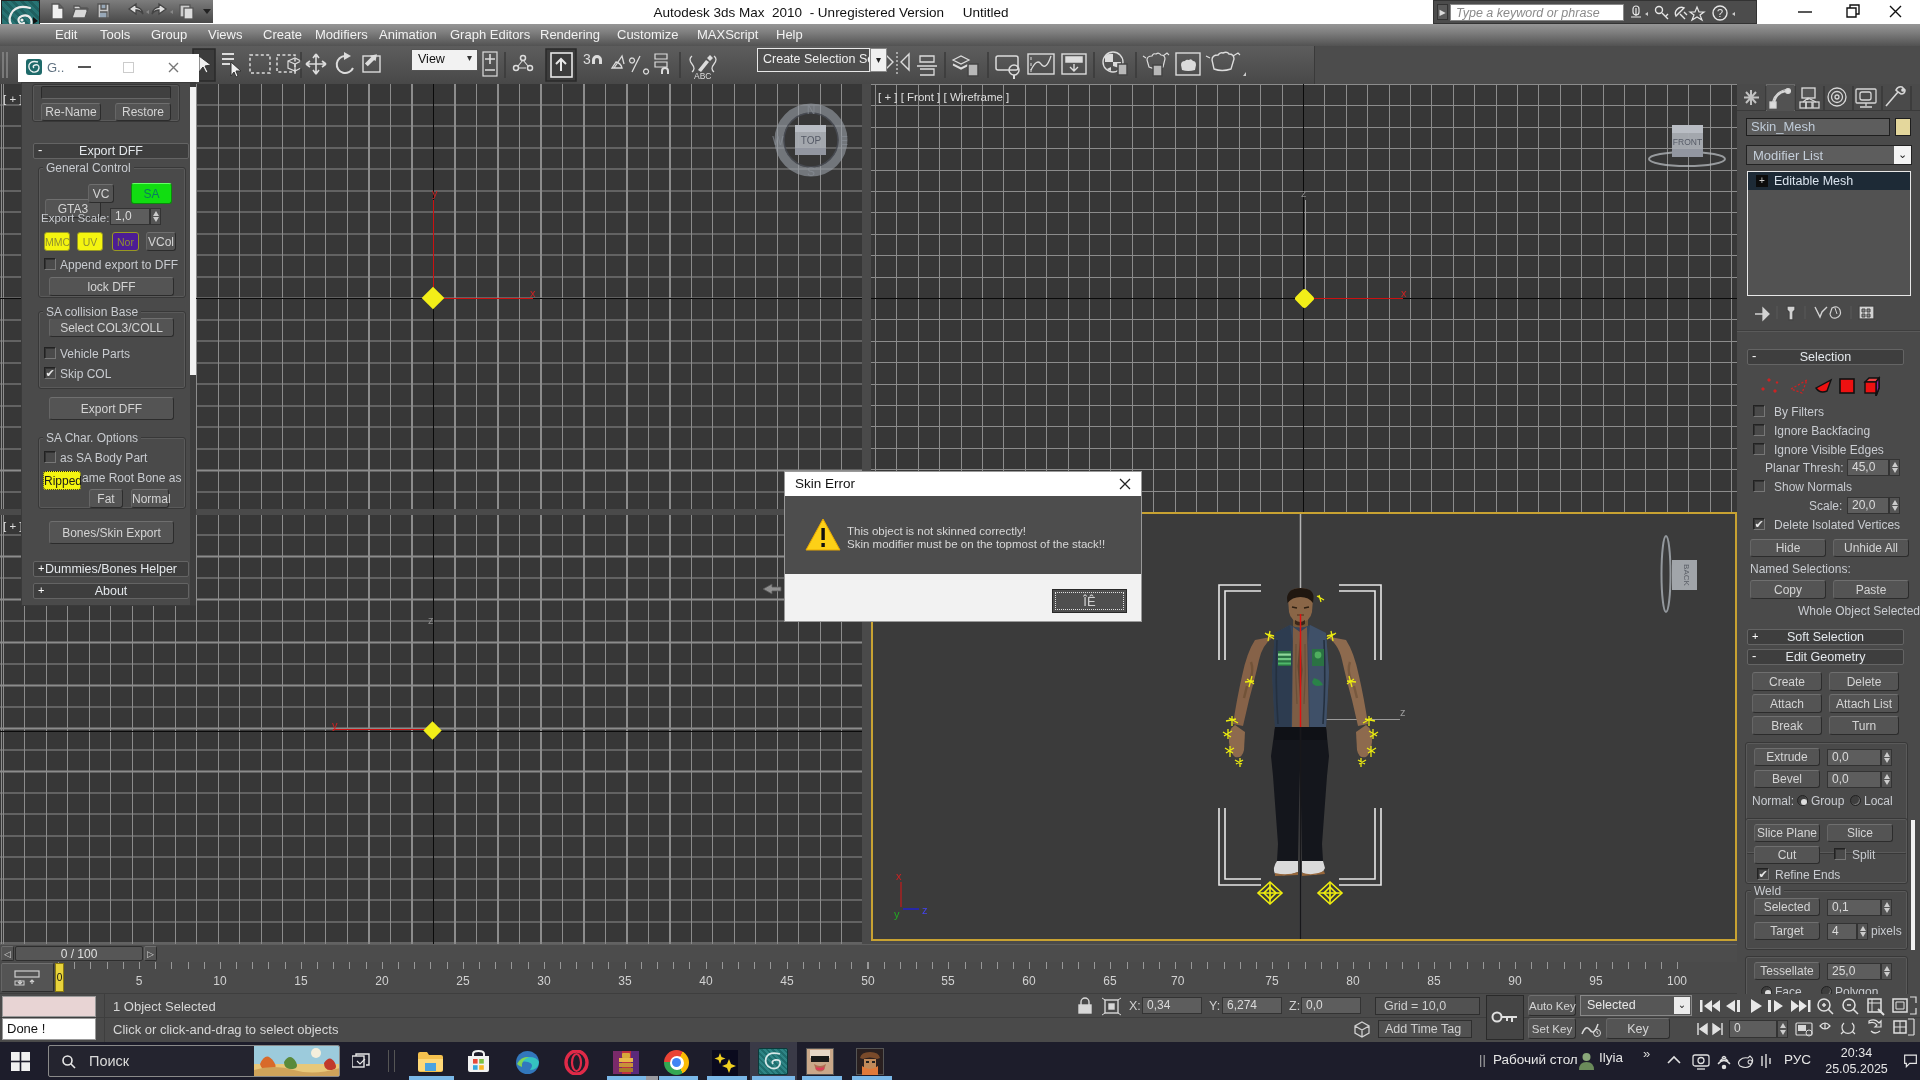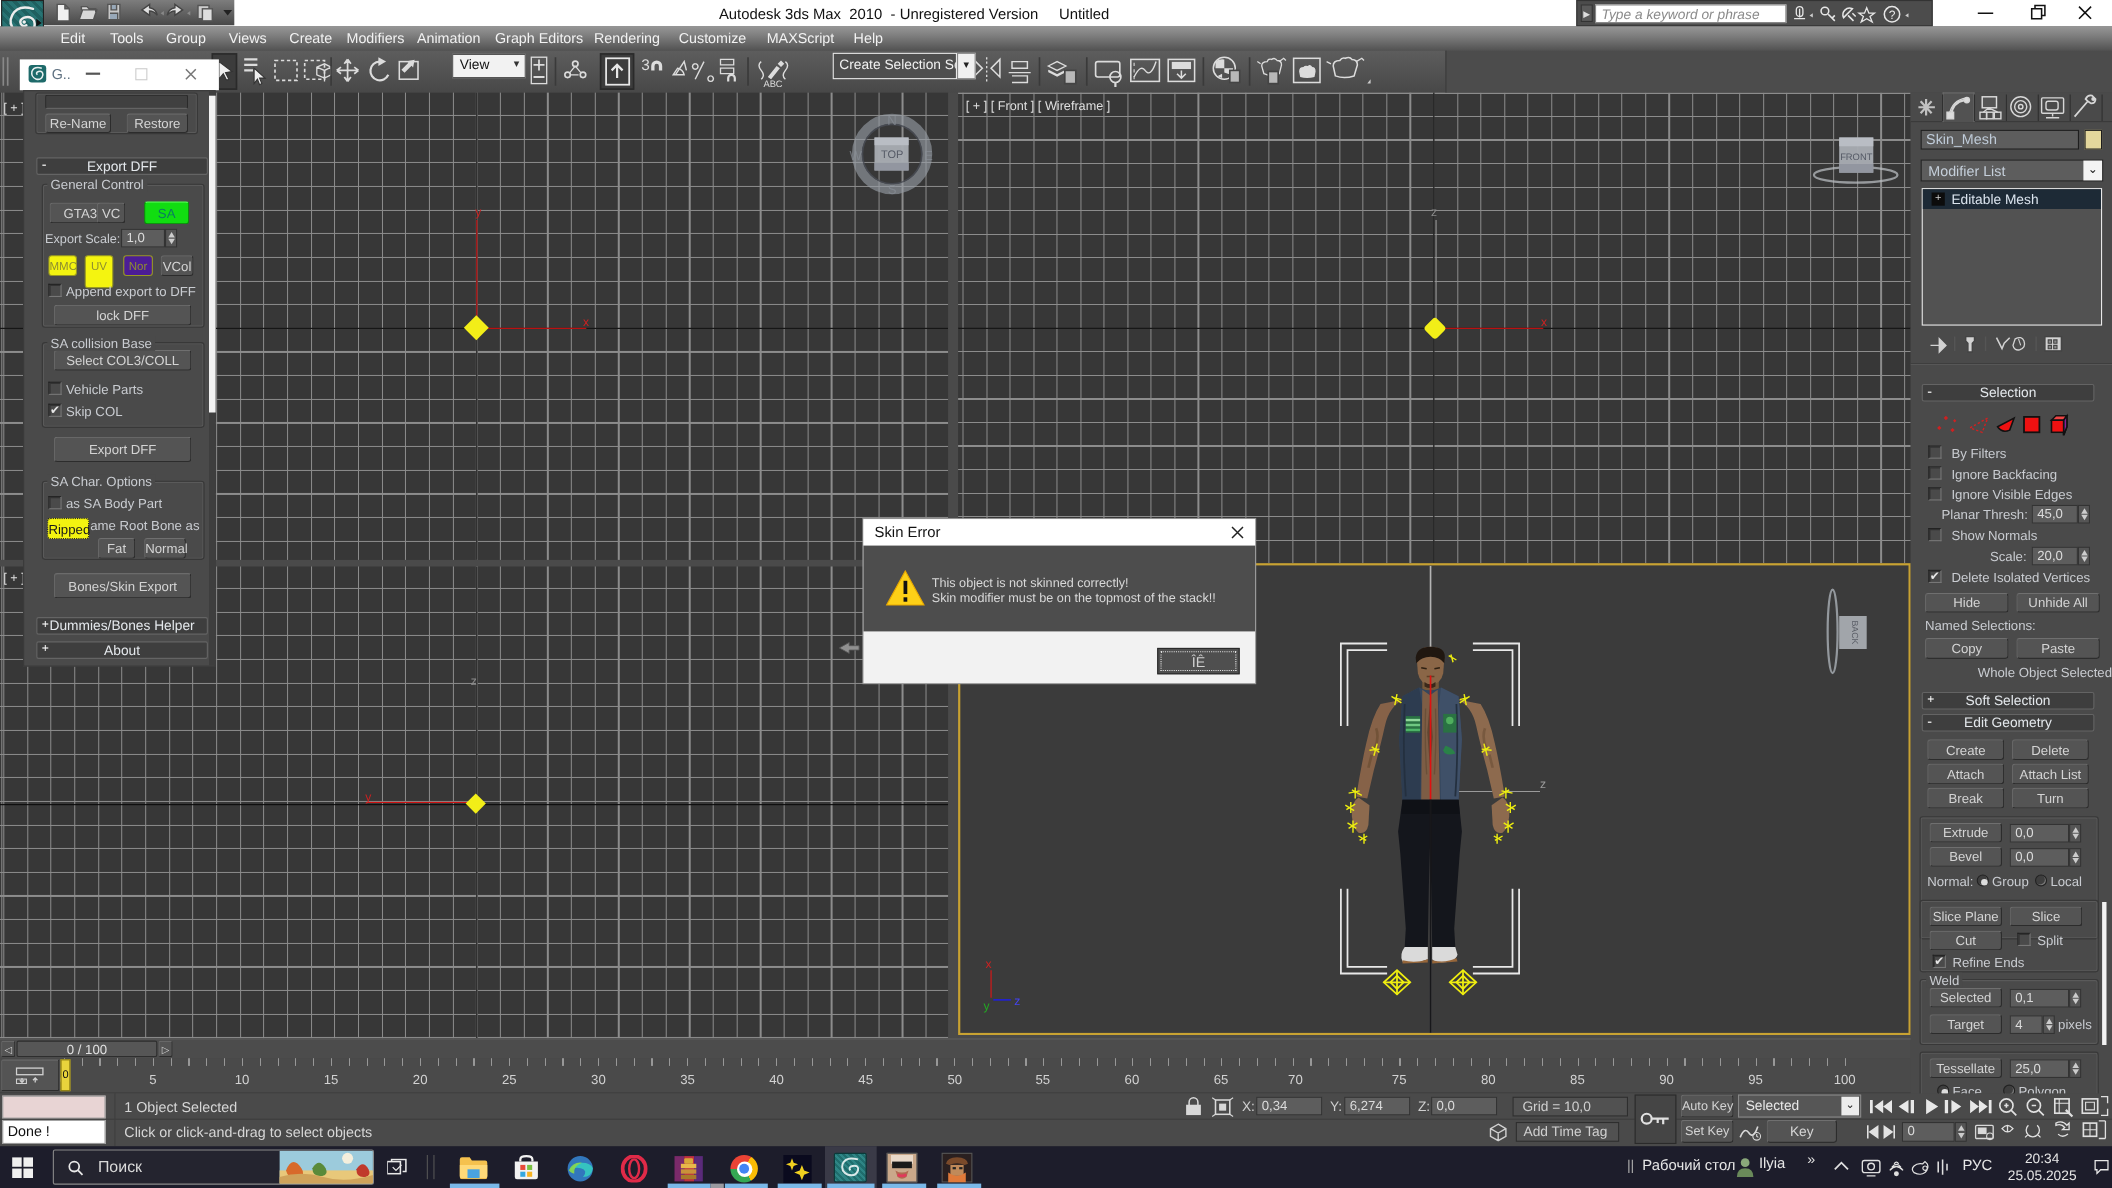--- a/index.html
+++ b/index.html
@@ -478,28 +478,28 @@
   </div>
   <div class="abs" style="left:3px;top:28px;width:175px;height:524px;background:#4a4a4a;border:1px solid #3a3a3a">
     <div class="abs" style="left:10px;top:1px;width:148px;height:38px;border:1px solid #383838;border-radius:3px;box-shadow:0 0 0 1px #5a5a5a inset"></div>
     <div class="abs" style="left:19px;top:3px;width:130px;height:13px;background:#404040;border:1px solid #2a2a2a;border-bottom-color:#666;border-radius:2px"></div>
     <div class="b" style="left:19px;top:20px;width:60px;height:18px">Re-Name</div>
     <div class="b" style="left:93px;top:20px;width:56px;height:18px">Restore</div>
     <div class="roll" style="left:11px;top:60px;width:156px;height:16px;line-height:15px">Export DFF</div>
     <div class="abs" style="left:16px;top:62px;width:9px;height:11px;color:#fff;font-size:13px;line-height:10px">-</div>
     <div class="gt" style="left:21px;top:78px">General Control</div>
     <div class="grp" style="left:16px;top:84px;width:148px;height:131px"></div>
-    <div class="b" style="left:23px;top:101px;width:56px;height:19px;line-height:18px">GTA3</div>
+    <div class="b" style="left:23px;top:116px;width:56px;height:19px;line-height:18px">GTA3</div>
     <div class="b" style="left:66px;top:101px;width:26px;height:19px;line-height:18px">VC</div>
     <div class="b" style="left:109px;top:100px;width:41px;height:21px;line-height:20px;background:#11dd11;color:#0a7a62;border-color:#0a8a0a;border-top-color:#66ff66">SA</div>
     <div class="lbl" style="left:19px;top:129px;font-size:11.5px">Export Scale:</div>
     <div class="fld" style="left:88px;top:125px;width:40px;height:17px">1,0</div>
     <div class="spin" style="left:128px;top:125px"></div>
     <div class="b" style="left:22px;top:149px;width:26px;height:19px;line-height:18px;background:#f4f410;color:#8f8f2f;border-color:#999922;font-size:10.5px">MMC</div>
-    <div class="b" style="left:55px;top:149px;width:26px;height:30px;line-height:18px;background:#f4f410;color:#8f8f2f;border-color:#999922;font-size:10.5px">UV</div>
+    <div class="b" style="left:55px;top:149px;width:26px;height:19px;line-height:18px;background:#f4f410;color:#8f8f2f;border-color:#999922;font-size:10.5px">UV</div>
     <div class="b" style="left:90px;top:149px;width:27px;height:19px;line-height:18px;background:#4c1d95;color:#8f8f2f;border-color:#999922;font-size:10.5px">Nor</div>
     <div class="b" style="left:124px;top:149px;width:30px;height:19px;line-height:18px">VCol</div>
     <div class="cbx" style="left:22px;top:175px"></div>
         <div class="lbl" style="left:38px;top:175px">Append export to DFF</div>
     <div class="b" style="left:27px;top:194px;width:125px;height:19px;line-height:18px">lock DFF</div>
     <div class="gt" style="left:21px;top:222px">SA collision Base</div>
     <div class="grp" style="left:16px;top:228px;width:148px;height:78px"></div>
     <div class="b" style="left:27px;top:235px;width:125px;height:19px;line-height:18px">Select COL3/COLL</div>
     <div class="cbx" style="left:22px;top:264px"></div>
         <div class="lbl" style="left:38px;top:264px">Vehicle Parts</div>

